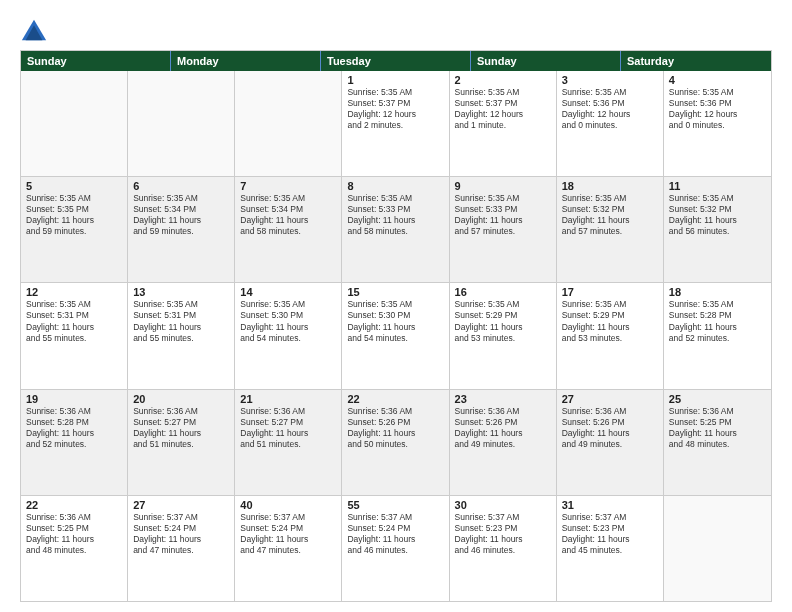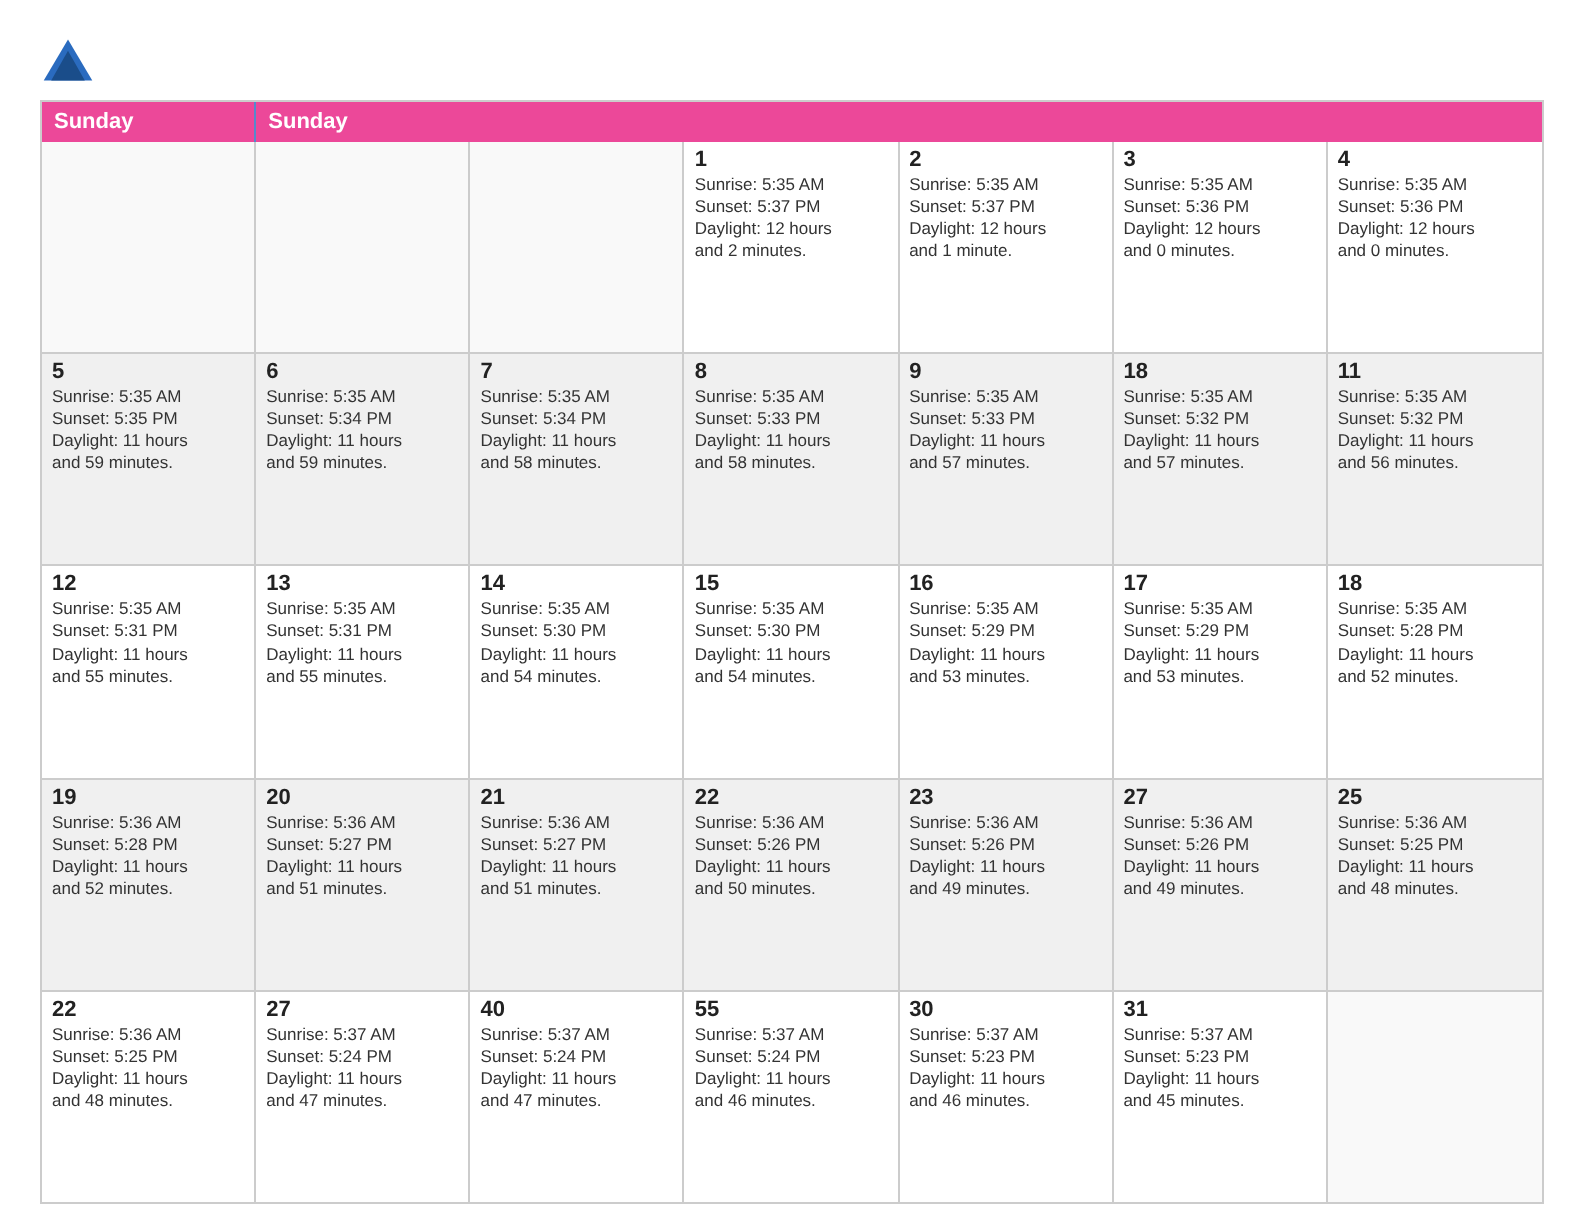--- a/index.html
+++ b/index.html
@@ -61,22 +61,22 @@
       color: #333;
     }
     .calendar {
       flex: 1;
       display: flex;
       flex-direction: column;
       border: 1px solid #ccc;
     }
     .cal-header {
       display: grid;
-      grid-template-columns: repeat(7, 1fr);
-      background: #ec4899;
+      grid-template-columns: repeat(5, 1fr);
+      background: #14532d;
     }
     .cal-header-cell {
       color: #fff;
       font-weight: bold;
       font-size: 11px;
       padding: 4px 6px;
       border-right: 1px solid #5589cc;
       text-align: left;
     }
     .cal-header-cell:last-child { border-right: none; }
@@ -134,21 +134,24 @@
     </div>
     <div class="title-area">
       <div class="month-title"></div>
       <div class="subtitle"></div>
     </div>
   </div>
 
   <div class="calendar">
     <div class="cal-header" id="cal-header">
         <div class="cal-header-cell">Sunday</div>
+        <div class="cal-header-cell">Monday</div>
+        <div class="cal-header-cell">Tuesday</div>
         <div class="cal-header-cell">Sunday</div>
+        <div class="cal-header-cell">Saturday</div>
       </div>
     <div class="cal-body" id="cal-body">
         <div class="cal-row">
           <div class="cal-cell empty"></div>
           <div class="cal-cell empty"></div>
           <div class="cal-cell empty"></div>
           <div class="cal-cell">
             <div class="day-num">1</div>
             <div class="day-info" style="white-space: pre-line;">Sunrise: 5:35 AM
 Sunset: 5:37 PM

